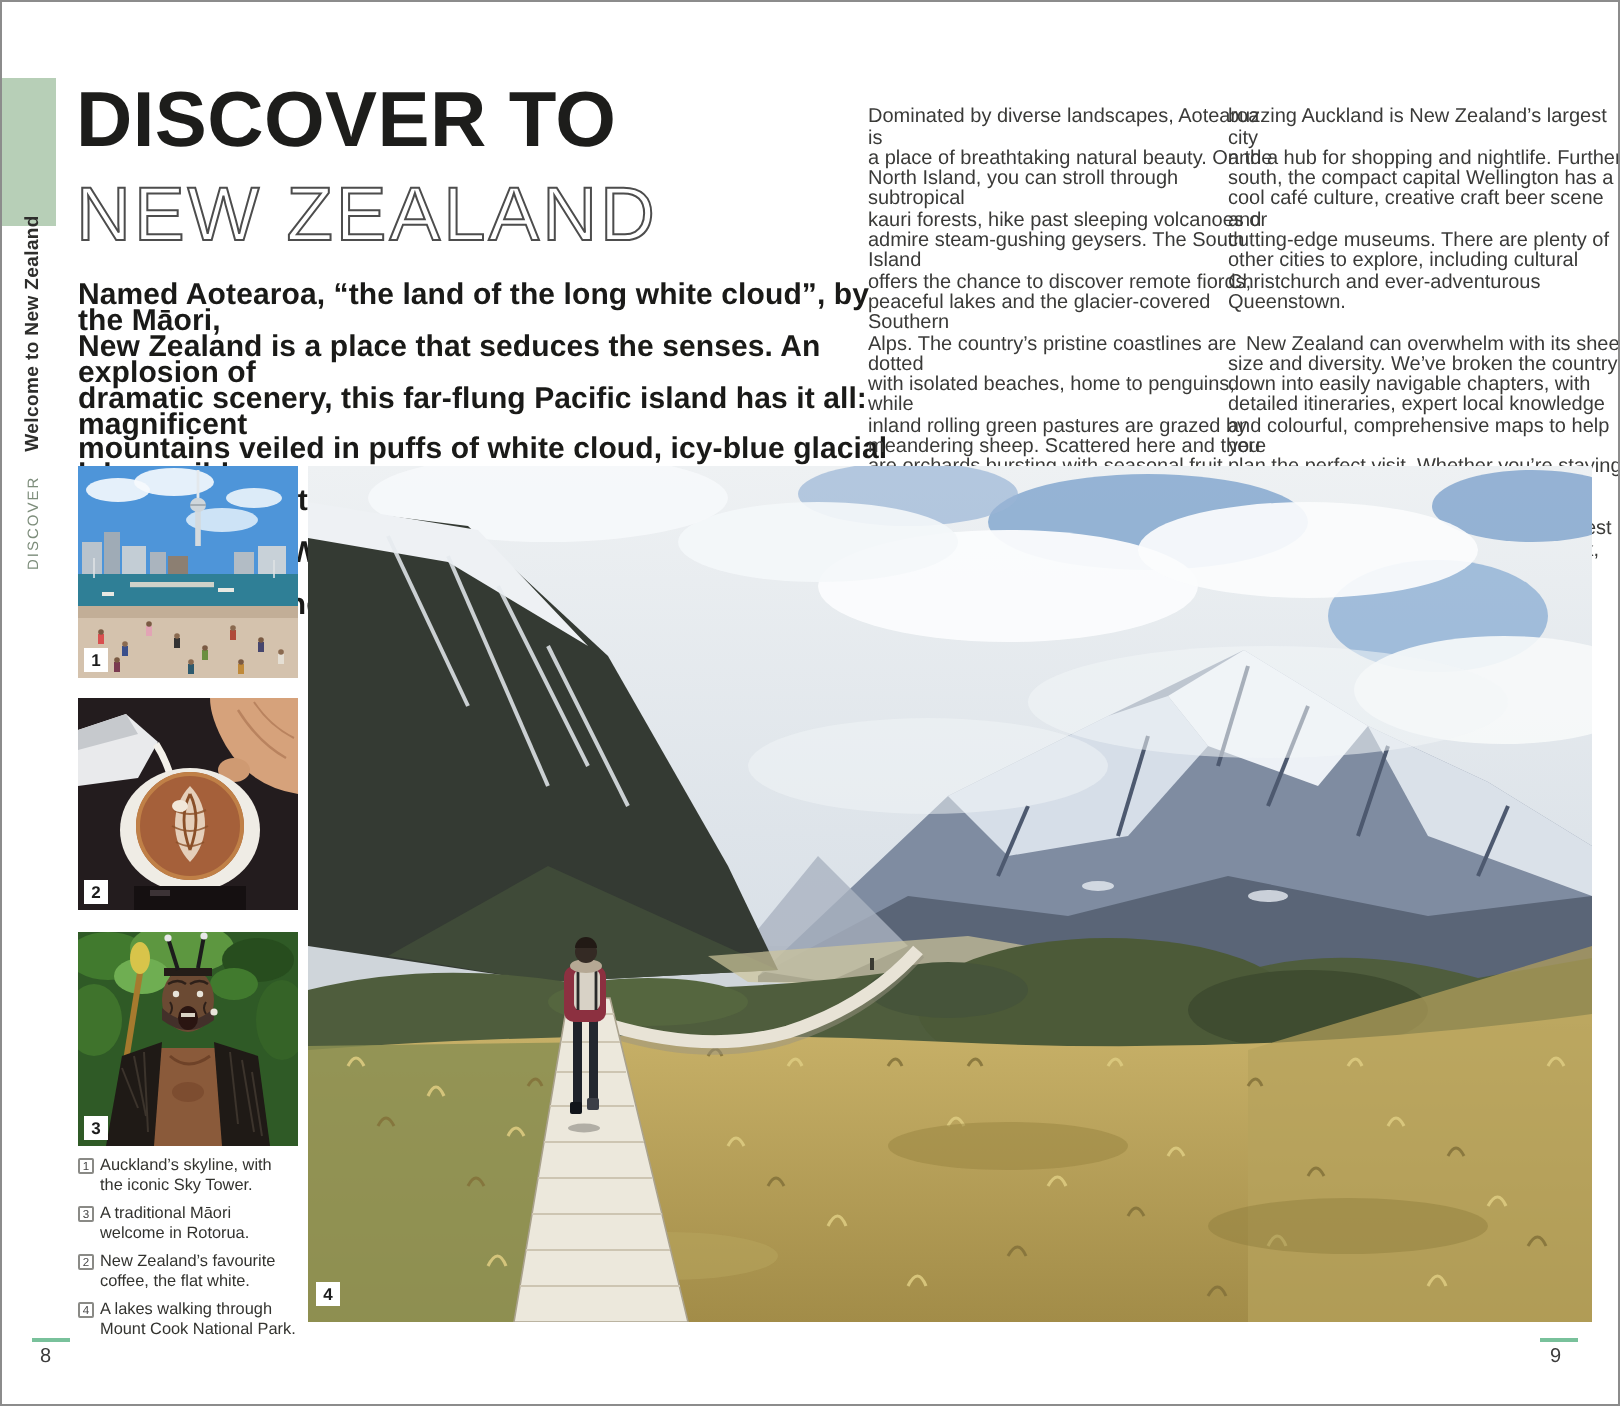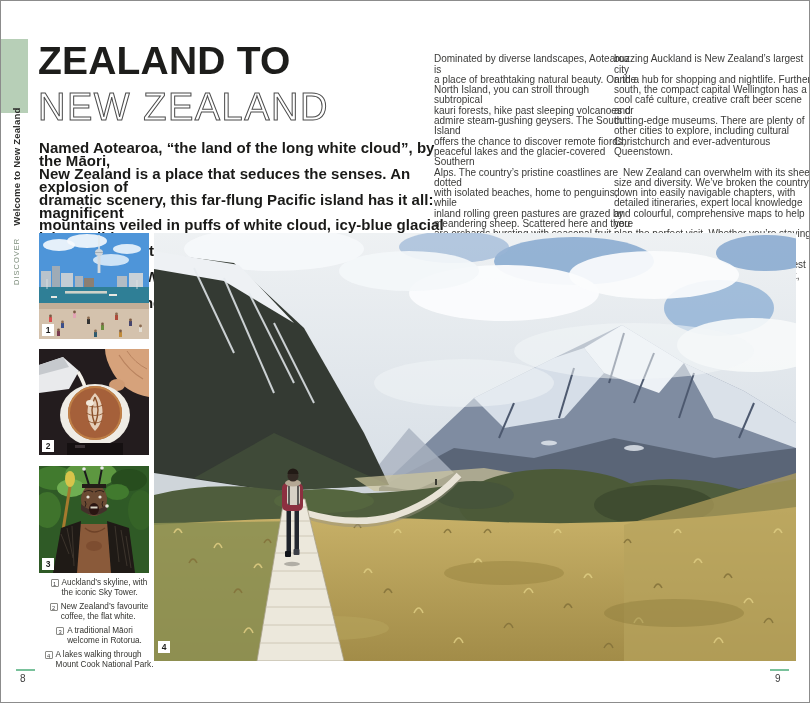--- a/index.html
+++ b/index.html
@@ -39,21 +39,21 @@
   .t2{top:348px;height:106px;}
   .t3{top:465px;height:107px;}
   .badge{
     position:absolute;left:3px;bottom:3px;min-width:12px;height:12px;padding:0 1px;
     background:#ffffff;color:#1c1c1c;font-size:8.5px;font-weight:700;
     display:flex;align-items:center;justify-content:center;box-sizing:border-box;
   }
   
   .captions{position:absolute;left:38px;top:577px;width:120px;}
   .cap{display:flex;gap:3px;margin-bottom:4.5px;font-size:8.2px;line-height:9.8px;
-    color:#33332f;white-space:pre-line;justify-content:center;}
+    color:#33332f;white-space:pre-line;}
   .capnum{
     flex:0 0 auto;width:8px;height:8px;border:1px solid #8a8a86;border-radius:1px;
     font-size:5.8px;line-height:8px;text-align:center;color:#444;margin-top:1px;
     white-space:normal;box-sizing:border-box;
   }
   
   .main-photo{position:absolute;left:153px;top:232px;width:642px;height:428px;overflow:hidden;background:#cfd5da;}
   .main-photo svg{display:block;}
   .main-photo .badge{bottom:8px;left:4px;}
   
@@ -67,21 +67,21 @@
 </head>
 <body>
 
 <div class="page">
 
   <div class="accent-block"></div>
   <div class="spine-label">
     <span class="spine-section">DISCOVER</span><span class="spine-chapter">Welcome to New Zealand</span>
   </div>
 
-  <h1 class="title1">ZEALAND TO</h1>
+  <h1 class="title1">DISCOVER TO</h1>
   <svg class="title2-svg" width="340" height="46">
     <text x="2" y="37" font-family="Liberation Sans, sans-serif" font-size="38" letter-spacing="1.5" fill="none" stroke="#4d4d4d" stroke-width="1">NEW ZEALAND</text>
   </svg>
 
   <p class="intro">Named Aotearoa, “the land of the long white cloud”, by the Māori,
 New Zealand is a place that seduces the senses. An explosion of
 dramatic scenery, this far-flung Pacific island has it all: magnificent
 mountains veiled in puffs of white cloud, icy-blue glacial lakes, wild
 unspoiled coastlines, idyllic swathes of wine country and cool,
 cultural cities. Whatever your dream trip to New Zealand includes,
@@ -245,28 +245,28 @@
     <span class="badge">3</span>
   </figure>
 
   <div class="captions">
     <div class="cap">
       <span class="capnum">1</span>
       <span>Auckland’s skyline, with
 the iconic Sky Tower.</span>
     </div>
     <div class="cap">
+      <span class="capnum">3</span>
+      <span>A traditional Māori
+welcome in Rotorua.</span>
+    </div>
+    <div class="cap">
       <span class="capnum">2</span>
       <span>New Zealand’s favourite
 coffee, the flat white.</span>
-    </div>
-    <div class="cap">
-      <span class="capnum">3</span>
-      <span>A traditional Māori
-welcome in Rotorua.</span>
     </div>
     <div class="cap">
       <span class="capnum">4</span>
       <span>A lakes walking through
 Mount Cook National Park.</span>
     </div>
   </div>
 
   <figure class="main-photo" style="margin:0">
     <svg width="642" height="428" viewBox="0 0 642 428" preserveAspectRatio="none">

